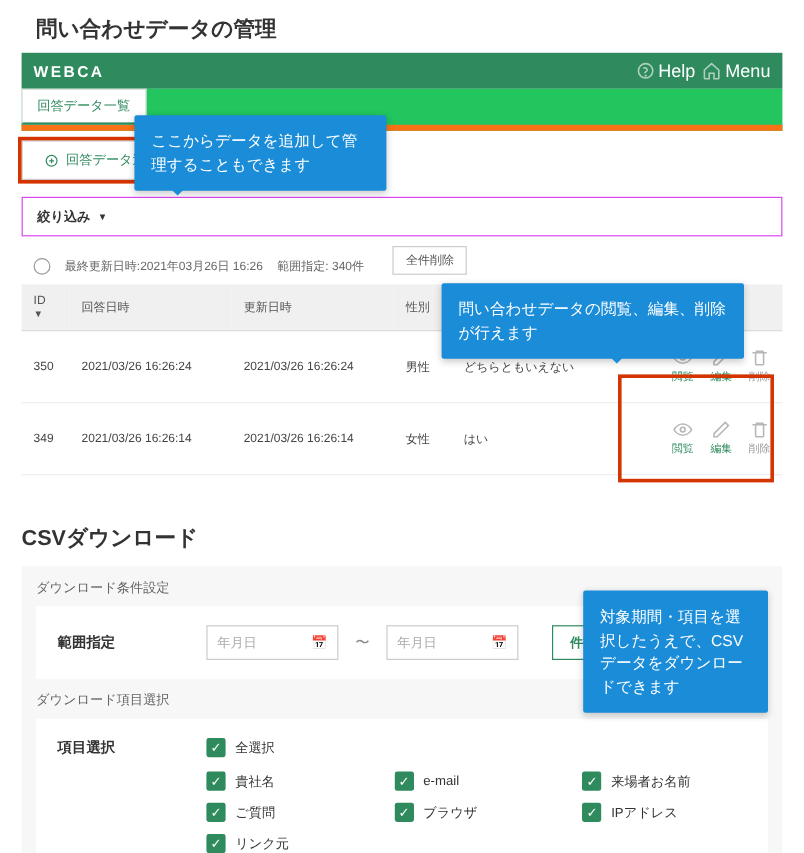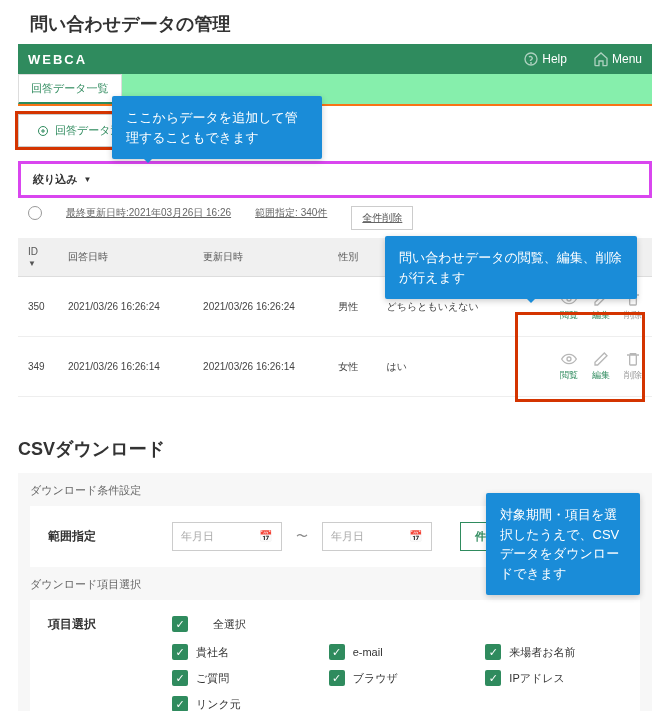--- a/index.html
+++ b/index.html
@@ -4,76 +4,76 @@
   <style>
     * { box-sizing: border-box; margin: 0; padding: 0; }
     body { font-family: -apple-system, BlinkMacSystemFont, "Segoe UI", sans-serif; background: #fff; color: #333; font-size: 12px; width: 670px; }
     
     .h1 { font-size: 18px; font-weight: bold; padding: 12px 30px 8px; }
     
     .app-wrap { padding: 0 18px; position: relative; }
     
     .topbar { background: #2f8b5e; color: #fff; height: 30px; display: flex; align-items: center; justify-content: space-between; padding: 0 10px; }
     .brand { font-weight: bold; letter-spacing: 2px; font-size: 13px; }
-    .top-right { display: flex; gap: 26px; font-size: 12px; align-items: center; }
+    .top-right { display: flex; gap: 6px; font-size: 15px; align-items: center; }
     .top-right span { display: flex; align-items: center; gap: 3px; }
     
-    .tabbar { background: #86efac; border-bottom: 2px solid #f97316; }
+    .tabbar { background: #22c55e; border-bottom: 5px solid #f97316; }
     .tab { display: inline-block; background: #fff; border: 1px solid #ddd; border-bottom: 2px solid #2f8b5e; padding: 6px 12px; color: #2f8b5e; font-size: 11px; font-weight: 500; }
     
     .addbtn-wrap { padding: 8px 0; }
     .addbtn { display: inline-flex; align-items: center; gap: 6px; background: #fff; border: 1px solid #ccc; padding: 8px 18px; color: #2f8b5e; font-weight: 500; font-size: 11px; outline: 3px solid #d43400; outline-offset: 0; }
     .plus-ic { width: 12px; height: 12px; }
     
-    .filter-bar { background: #fff; border: 3px solid #d946ef; padding: 8px 12px; margin-top: 6px; display: flex; align-items: center; gap: 6px; font-size: 11px; font-weight: 600; }
+    .filter-bar { background: #fff; border: 1px solid #d946ef; padding: 8px 12px; margin-top: 6px; display: flex; align-items: center; gap: 6px; font-size: 11px; font-weight: 600; }
     .chev { font-size: 8px; }
     
-    .update-row { display: flex; align-items: flex-start; gap: 24px; padding: 8px 10px; font-size: 10px; color: #666; text-decoration: underline; }
+    .update-row { display: flex; align-items: flex-end; gap: 12px; padding: 8px 10px; font-size: 10px; color: #666; }
     .ref-ic { width: 14px; height: 14px; border: 1px solid #999; border-radius: 50%; display: inline-block; position: relative; }
-    .del-all { border: 1px solid #ccc; background: #fff; padding: 4px 10px; font-size: 10px; color: #555; }
+    .del-all { border: 1px solid #ccc; background: #fff; padding: 4px 10px; font-size: 10px; color: #555; margin-left: 12px; }
     
     .tbl { width: 100%; border-collapse: collapse; background: #fff; }
     .tbl th { background: #f0f0f0; text-align: left; padding: 8px 10px; font-size: 10px; color: #555; font-weight: 500; border-bottom: 1px solid #ddd; }
     .tbl td { padding: 14px 10px; font-size: 10px; color: #444; border-bottom: 1px solid #eee; vertical-align: middle; }
     .tbl th:first-child { width: 40px; }
     
     .actions-cell { width: 140px; }
     .actions { display: flex; gap: 14px; justify-content: flex-end; }
     .act { display: flex; flex-direction: column; align-items: center; gap: 2px; font-size: 9px; cursor: pointer; }
     .act-view { color: #2f8b5e; }
     .act-edit { color: #2f8b5e; }
     .act-del { color: #999; }
     .act-ic { width: 16px; height: 16px; opacity: 0.6; }
     
     .actions-hl { position: absolute; border: 3px solid #d43400; }
     
     .callout { position: absolute; background: #1a8cd8; color: #fff; padding: 12px 14px; font-size: 13px; font-weight: 500; line-height: 1.5; border-radius: 2px; box-shadow: 0 2px 6px rgba(0,0,0,0.2); z-index: 10; }
     .callout.c1 { top: 52px; left: 112px; width: 210px; }
     .callout.c1::after { content: ""; position: absolute; bottom: -10px; left: 30px; border: 6px solid transparent; border-top-color: #1a8cd8; }
-    .callout.c2 { top: 192px; left: 385px; width: 252px; }
+    .callout.c2 { top: 192px; left: 368px; width: 252px; }
     .callout.c2::after { content: ""; position: absolute; bottom: -10px; left: 140px; border: 6px solid transparent; border-top-color: #1a8cd8; }
     .callout.c3 { top: 478px; left: 500px; width: 154px; }
     
     
     .h2 { font-size: 18px; font-weight: bold; padding: 40px 18px 12px; }
     .csv-wrap { margin: 0 18px; background: #f7f7f7; padding: 0 0 10px; }
     .csv-sec-h { font-size: 11px; color: #666; padding: 10px 12px 8px; }
     .csv-panel { background: #fff; margin: 0 12px; padding: 16px 18px; }
     .csv-row { display: flex; align-items: center; gap: 14px; }
     .csv-label { width: 110px; font-size: 12px; font-weight: 600; }
     .date-in { width: 110px; padding: 6px 8px; border: 1px solid #ccc; font-size: 11px; color: #aaa; background: #fff; display: flex; justify-content: space-between; align-items: center; }
     .cal-ic { color: #bbb; }
     .tilde { color: #888; }
     .confirm-btn { border: 1px solid #2f8b5e; color: #2f8b5e; background: #fff; padding: 6px 14px; font-size: 11px; font-weight: 600; margin-left: auto; }
     
     .chk { width: 16px; height: 16px; background: #2f8b5e; border-radius: 2px; display: inline-flex; align-items: center; justify-content: center; color: #fff; font-size: 11px; flex: none; }
     .chk::before { content: "✓"; }
     .chk-item { display: flex; align-items: center; gap: 8px; font-size: 11px; }
     .chk-grid { display: grid; grid-template-columns: 1fr 1fr 1fr; gap: 10px 20px; margin-top: 12px; margin-left: 0; }
-    .chk-single { display: flex; align-items: center; gap: 25px; font-size: 11px; }
+    .chk-single { display: flex; align-items: center; gap: 8px; font-size: 11px; }
   </style>
 </head>
 <body>
 
 <div class="h1">問い合わせデータの管理</div>
 
 <div class="app-wrap">
 
   <div class="callout c1">ここからデータを追加して管理することもできます</div>
   <div class="callout c2">問い合わせデータの閲覧、編集、削除が行えます</div>

